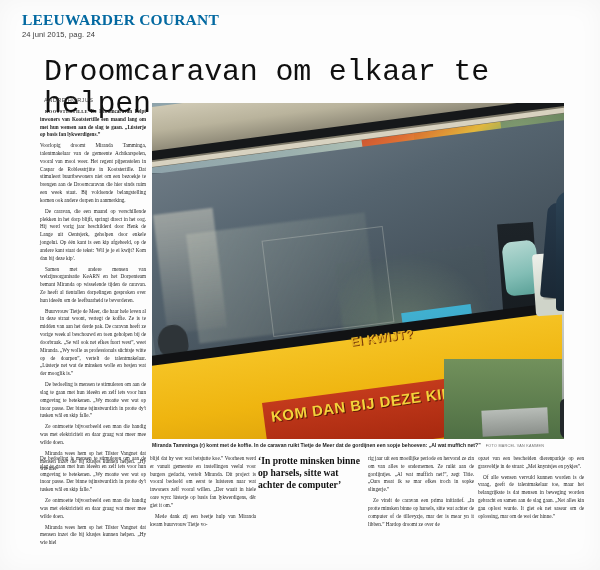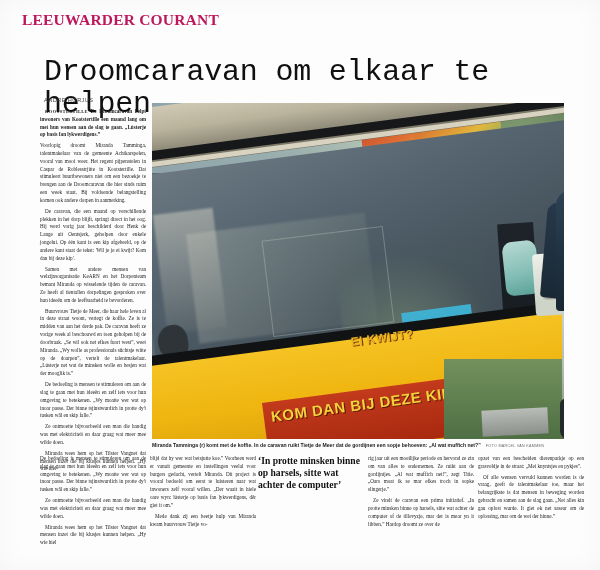--- a/index.html
+++ b/index.html
@@ -29,21 +29,21 @@
     position: absolute;
     left: 22px;
     top: 12px;
     width: 400px;
   }
   .masthead-title {
     font-family: "Liberation Serif", serif;
     font-weight: bold;
     font-size: 15.5px;
     letter-spacing: 0.2px;
-    color: #be185d;
+    color: #0369a1;
     line-height: 1.05;
   }
   .masthead-sub {
     font-family: "Liberation Sans", sans-serif;
     font-size: 7.6px;
     color: #3a3a3a;
     margin-top: 2px;
     letter-spacing: 0.1px;
   }
 
@@ -402,20 +402,21 @@
     box-shadow: inset 0 0 26px rgba(0,0,0,0.035);
   }
 </style>
 </head>
 <body>
 
 <div class="page">
 
   <div class="masthead">
     <div class="masthead-title">LEEUWARDER COURANT</div>
+    <div class="masthead-sub">24 juni 2015, pag. 24</div>
   </div>
 
   <div class="headline">Droomcaravan om elkaar te helpen</div>
   <div class="byline">ANDRE HORJUS</div>
 
   <div class="photo">
     <div class="ph-layer ph-sky"></div>
     <div class="ph-layer ph-trees"></div>
     <div class="ph-layer ph-trees2"></div>
     <div class="ph-layer ph-mural"></div>

